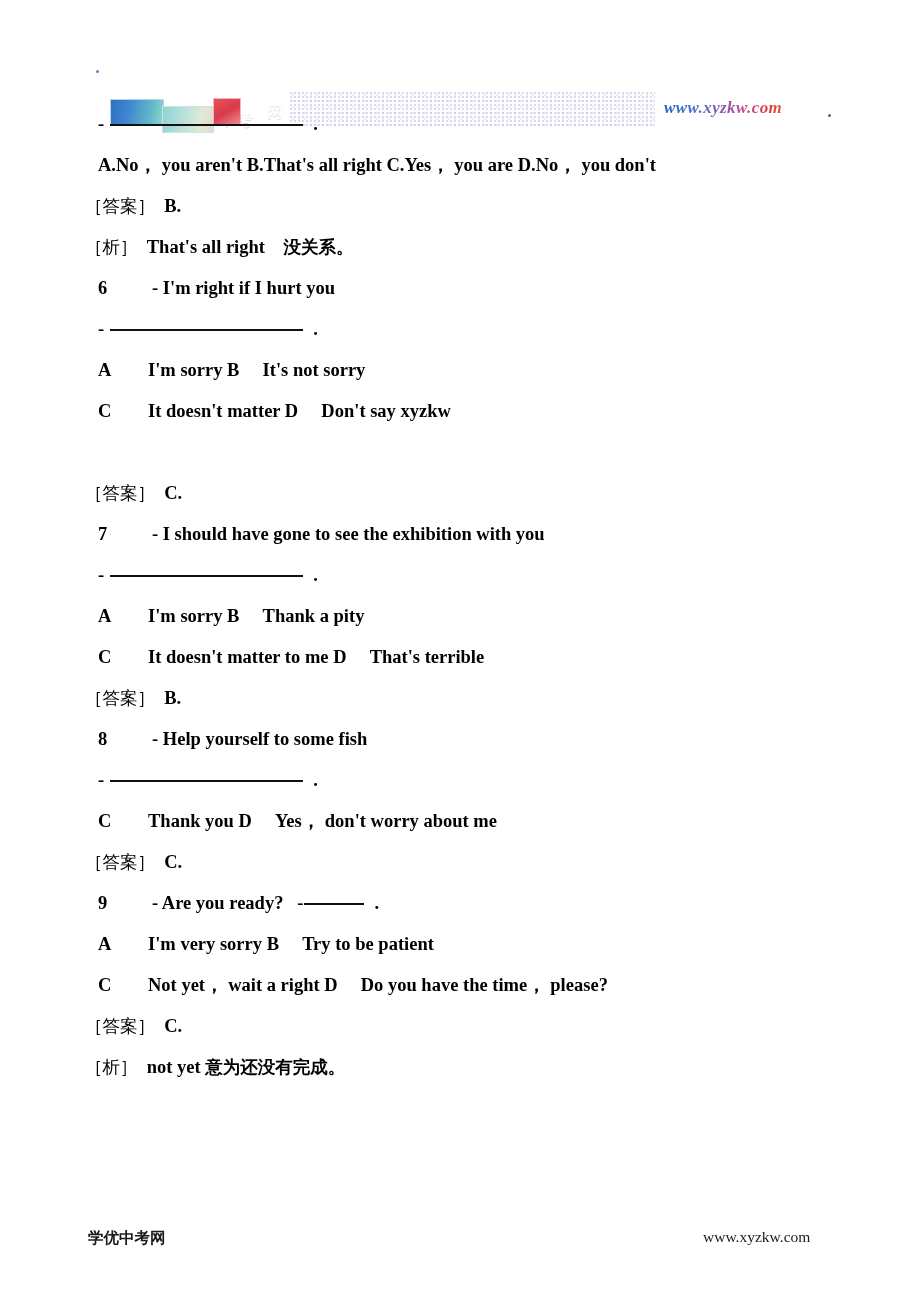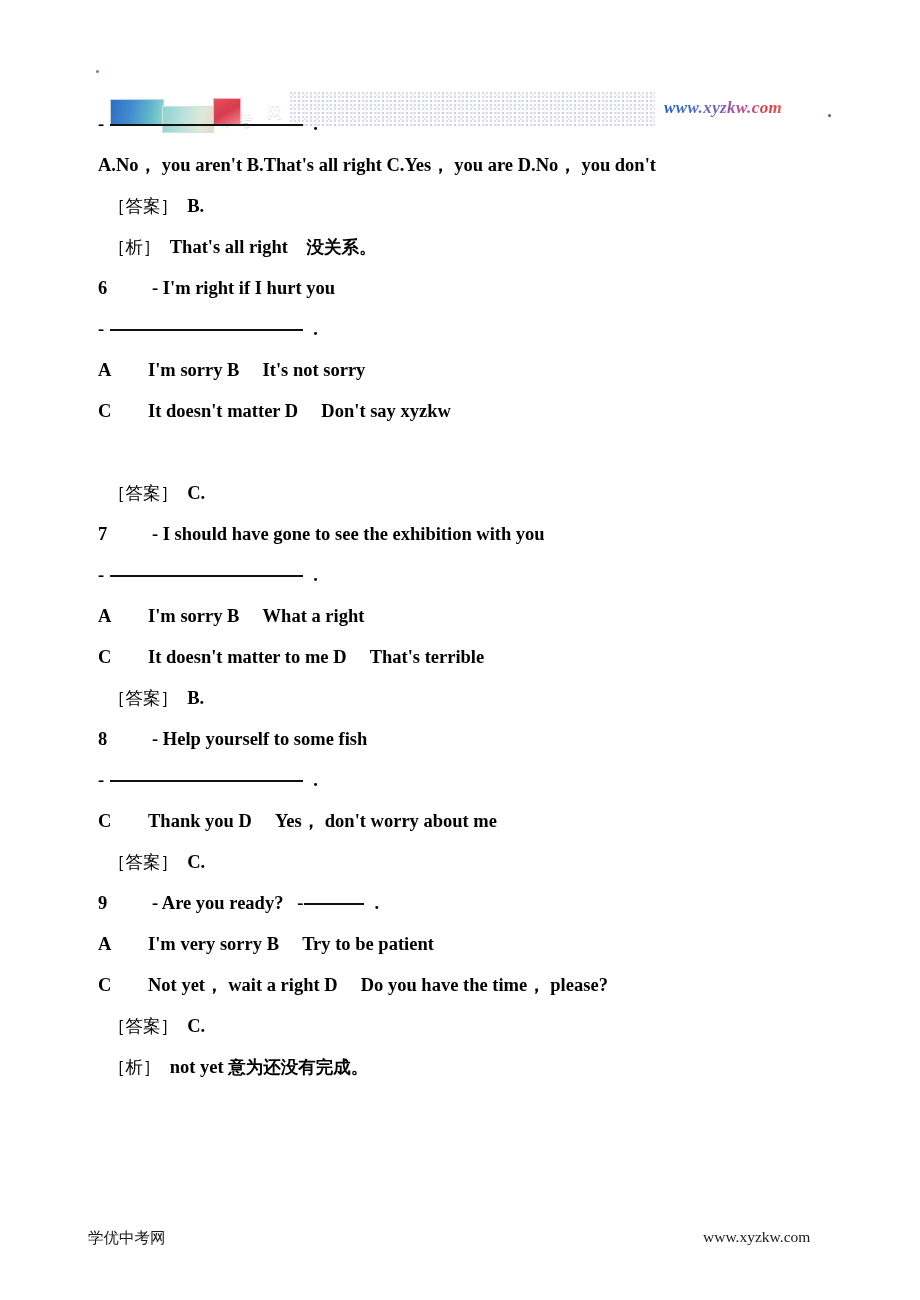--- a/index.html
+++ b/index.html
@@ -146,21 +146,21 @@
     height: 41px;
     line-height: 41px;
     font-size: 18.5px;
     font-weight: 700;
     white-space: nowrap;
     color: #000000;
   }
   .ln.blank { height: 41px; }
 
   .ind-a { padding-left: 98px; }   
-  .ind-b { padding-left: 108px; }  
+  .ind-b { padding-left: 85px; }  
 
   .cn {
     font-family: "DejaVu Sans", "Liberation Sans", sans-serif;
     font-weight: 400;
     font-size: 17.5px;
   }
   .cn-b {
     font-family: "DejaVu Sans", "Liberation Sans", sans-serif;
     font-weight: 700;
     font-size: 17.5px;
@@ -189,21 +189,21 @@
     top: 1228px;
     width: 920px;
     height: 30px;
   }
   .footer-left {
     position: absolute;
     left: 88px;
     top: 0;
     font-family: "DejaVu Sans", "Liberation Sans", sans-serif;
     font-size: 15.5px;
-    font-weight: 400;
+    font-weight: 700;
     color: #1a1a1a;
   }
   .footer-right {
     position: absolute;
     left: 703px;
     top: 0;
     font-family: "Liberation Serif", serif;
     font-size: 15.5px;
     font-weight: 400;
     color: #1a1a1a;
@@ -277,21 +277,21 @@
 
     <div class="ln ind-a">
       <span class="qnum en">7</span><span class="en">- I should have gone to see the exhibition with you</span>
     </div>
 
     <div class="ln ind-a">
       <span class="dash en">-</span><span class="blankline bl-long"></span><span class="period en">.</span>
     </div>
 
     <div class="ln ind-a">
-      <span class="optl en">A</span><span class="en">I'm sorry B</span>&nbsp;&nbsp;&nbsp;&nbsp;&nbsp;<span class="en">What a right</span>
+      <span class="optl en">A</span><span class="en">I'm sorry B</span>&nbsp;&nbsp;&nbsp;&nbsp;&nbsp;<span class="en">Thank a pity</span>
     </div>
 
     <div class="ln ind-a">
       <span class="optl en">C</span><span class="en">It doesn't matter to me D</span>&nbsp;&nbsp;&nbsp;&nbsp;&nbsp;<span class="en">That's terrible</span>
     </div>
 
     <div class="ln ind-b">
       <span class="cn">［答案］</span>&nbsp;&nbsp;<span class="en">B.</span>
     </div>
 

